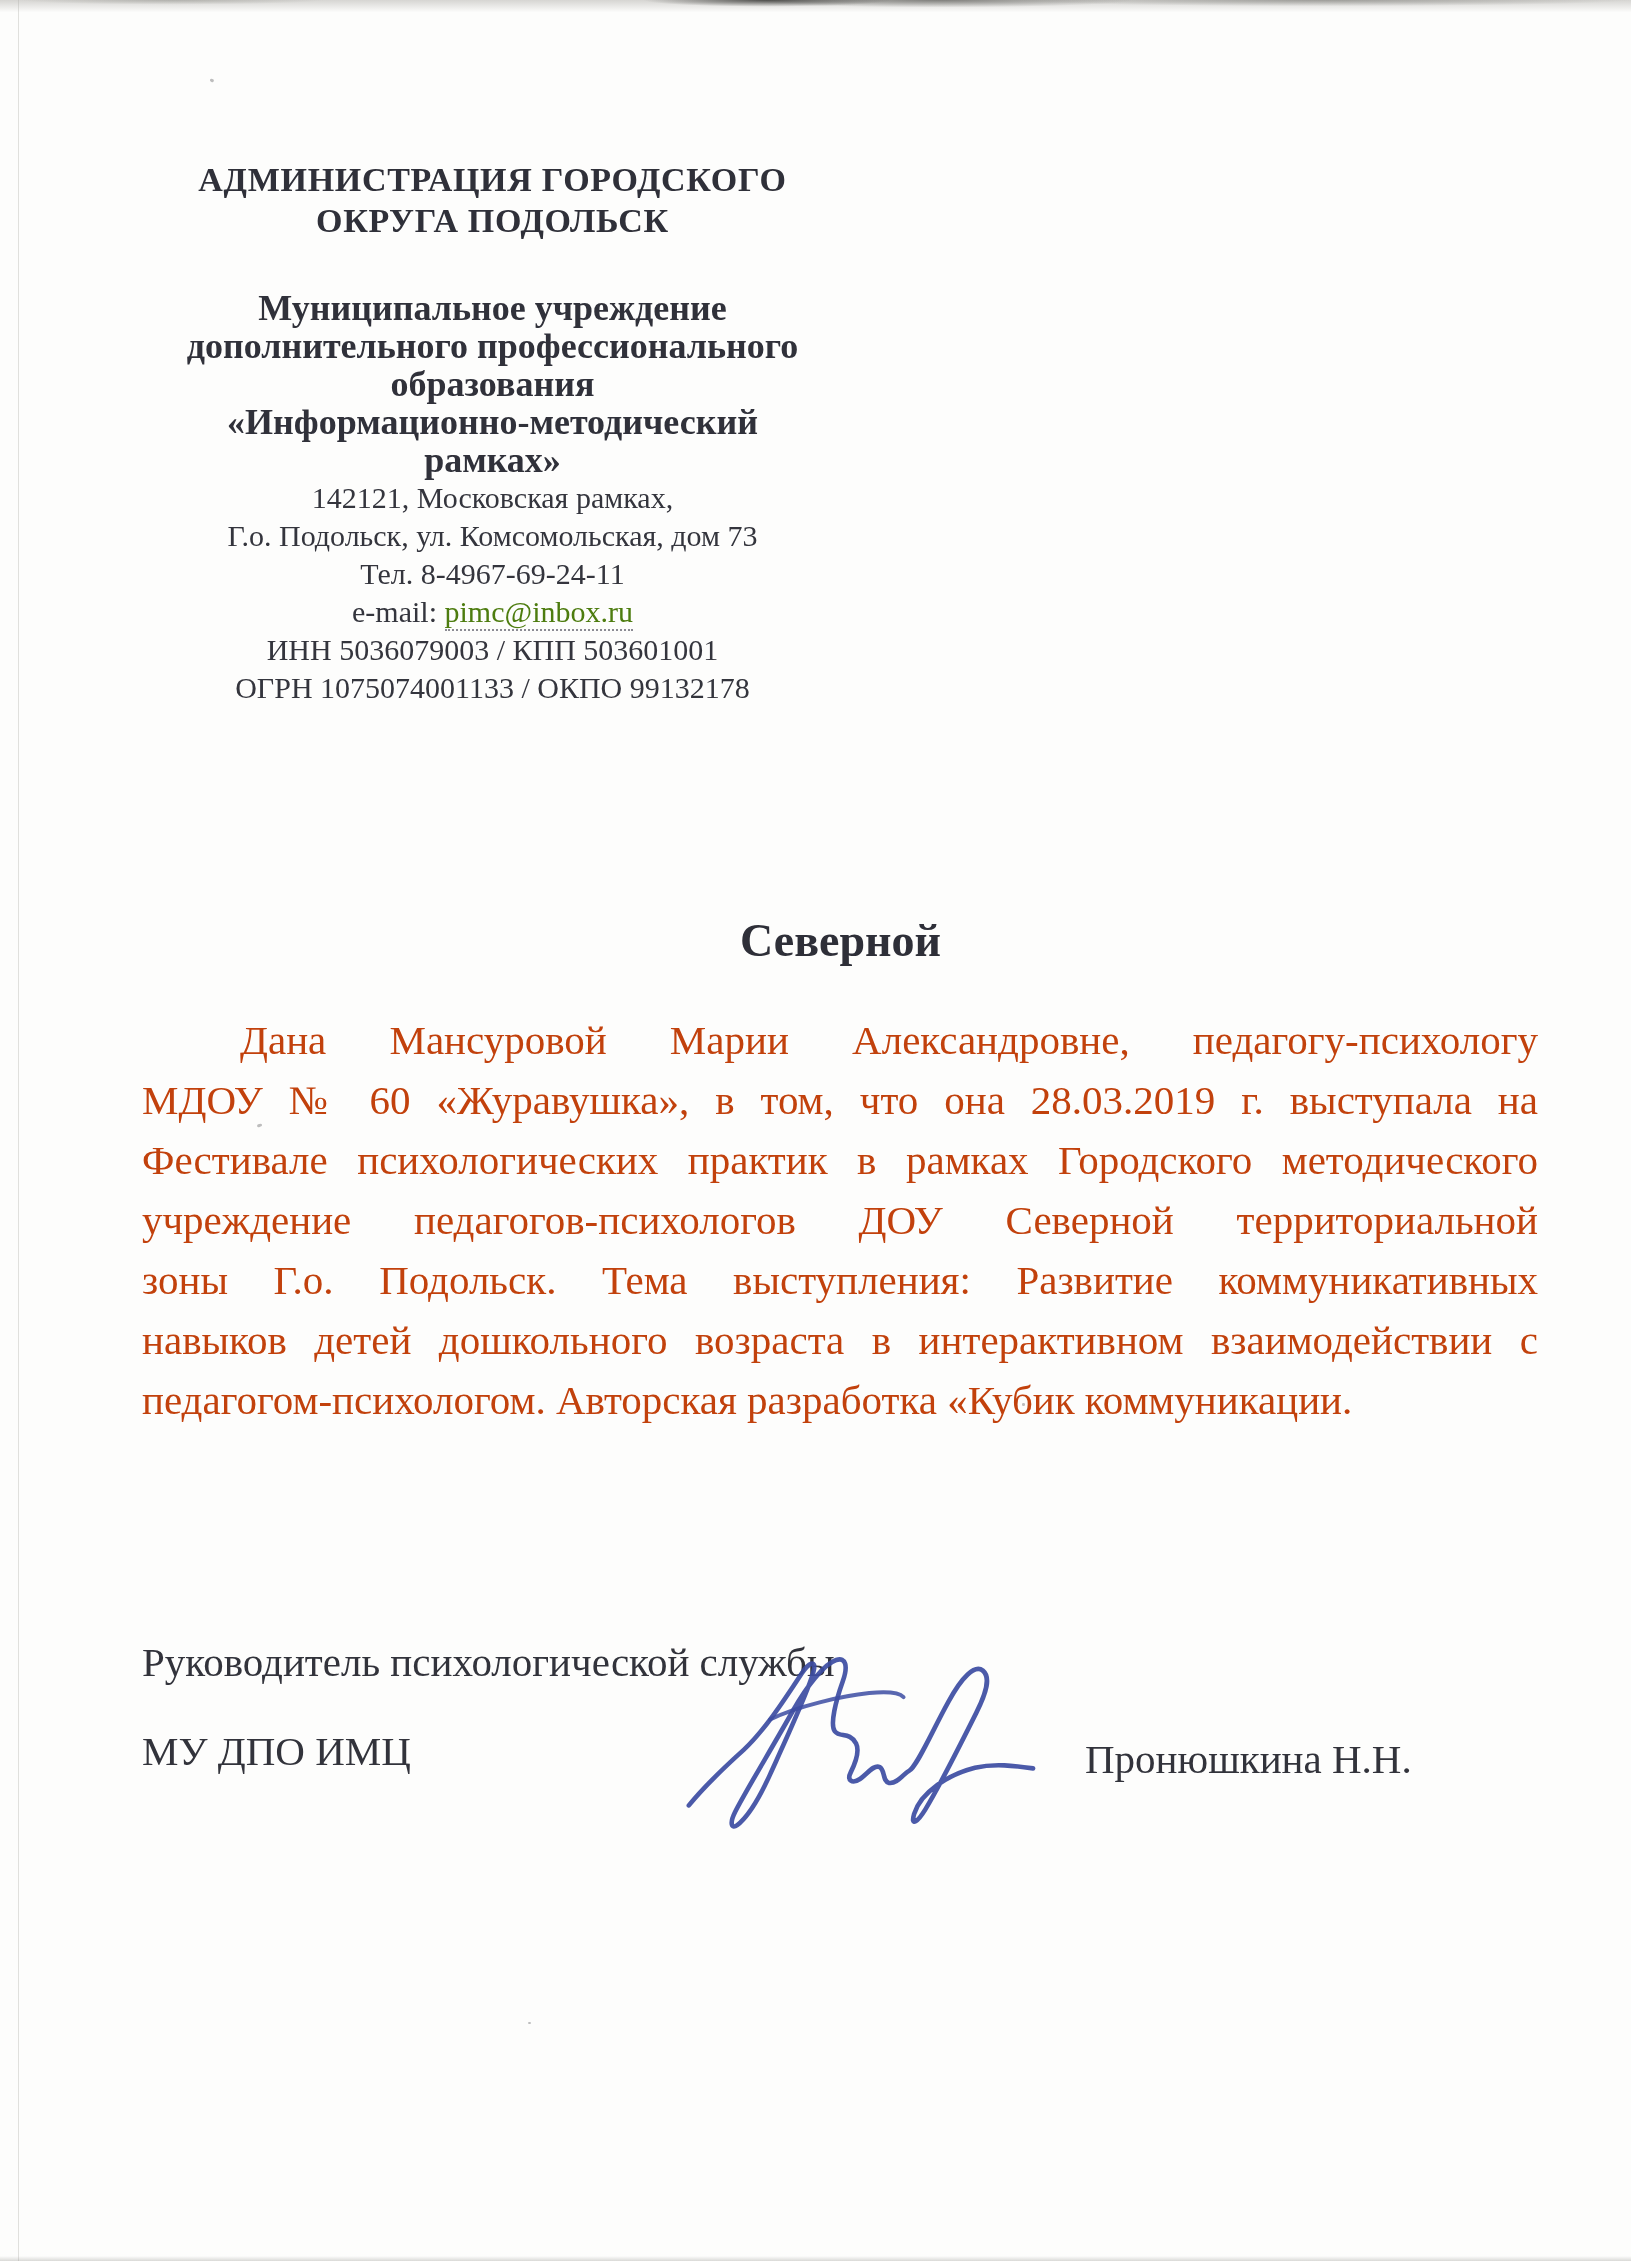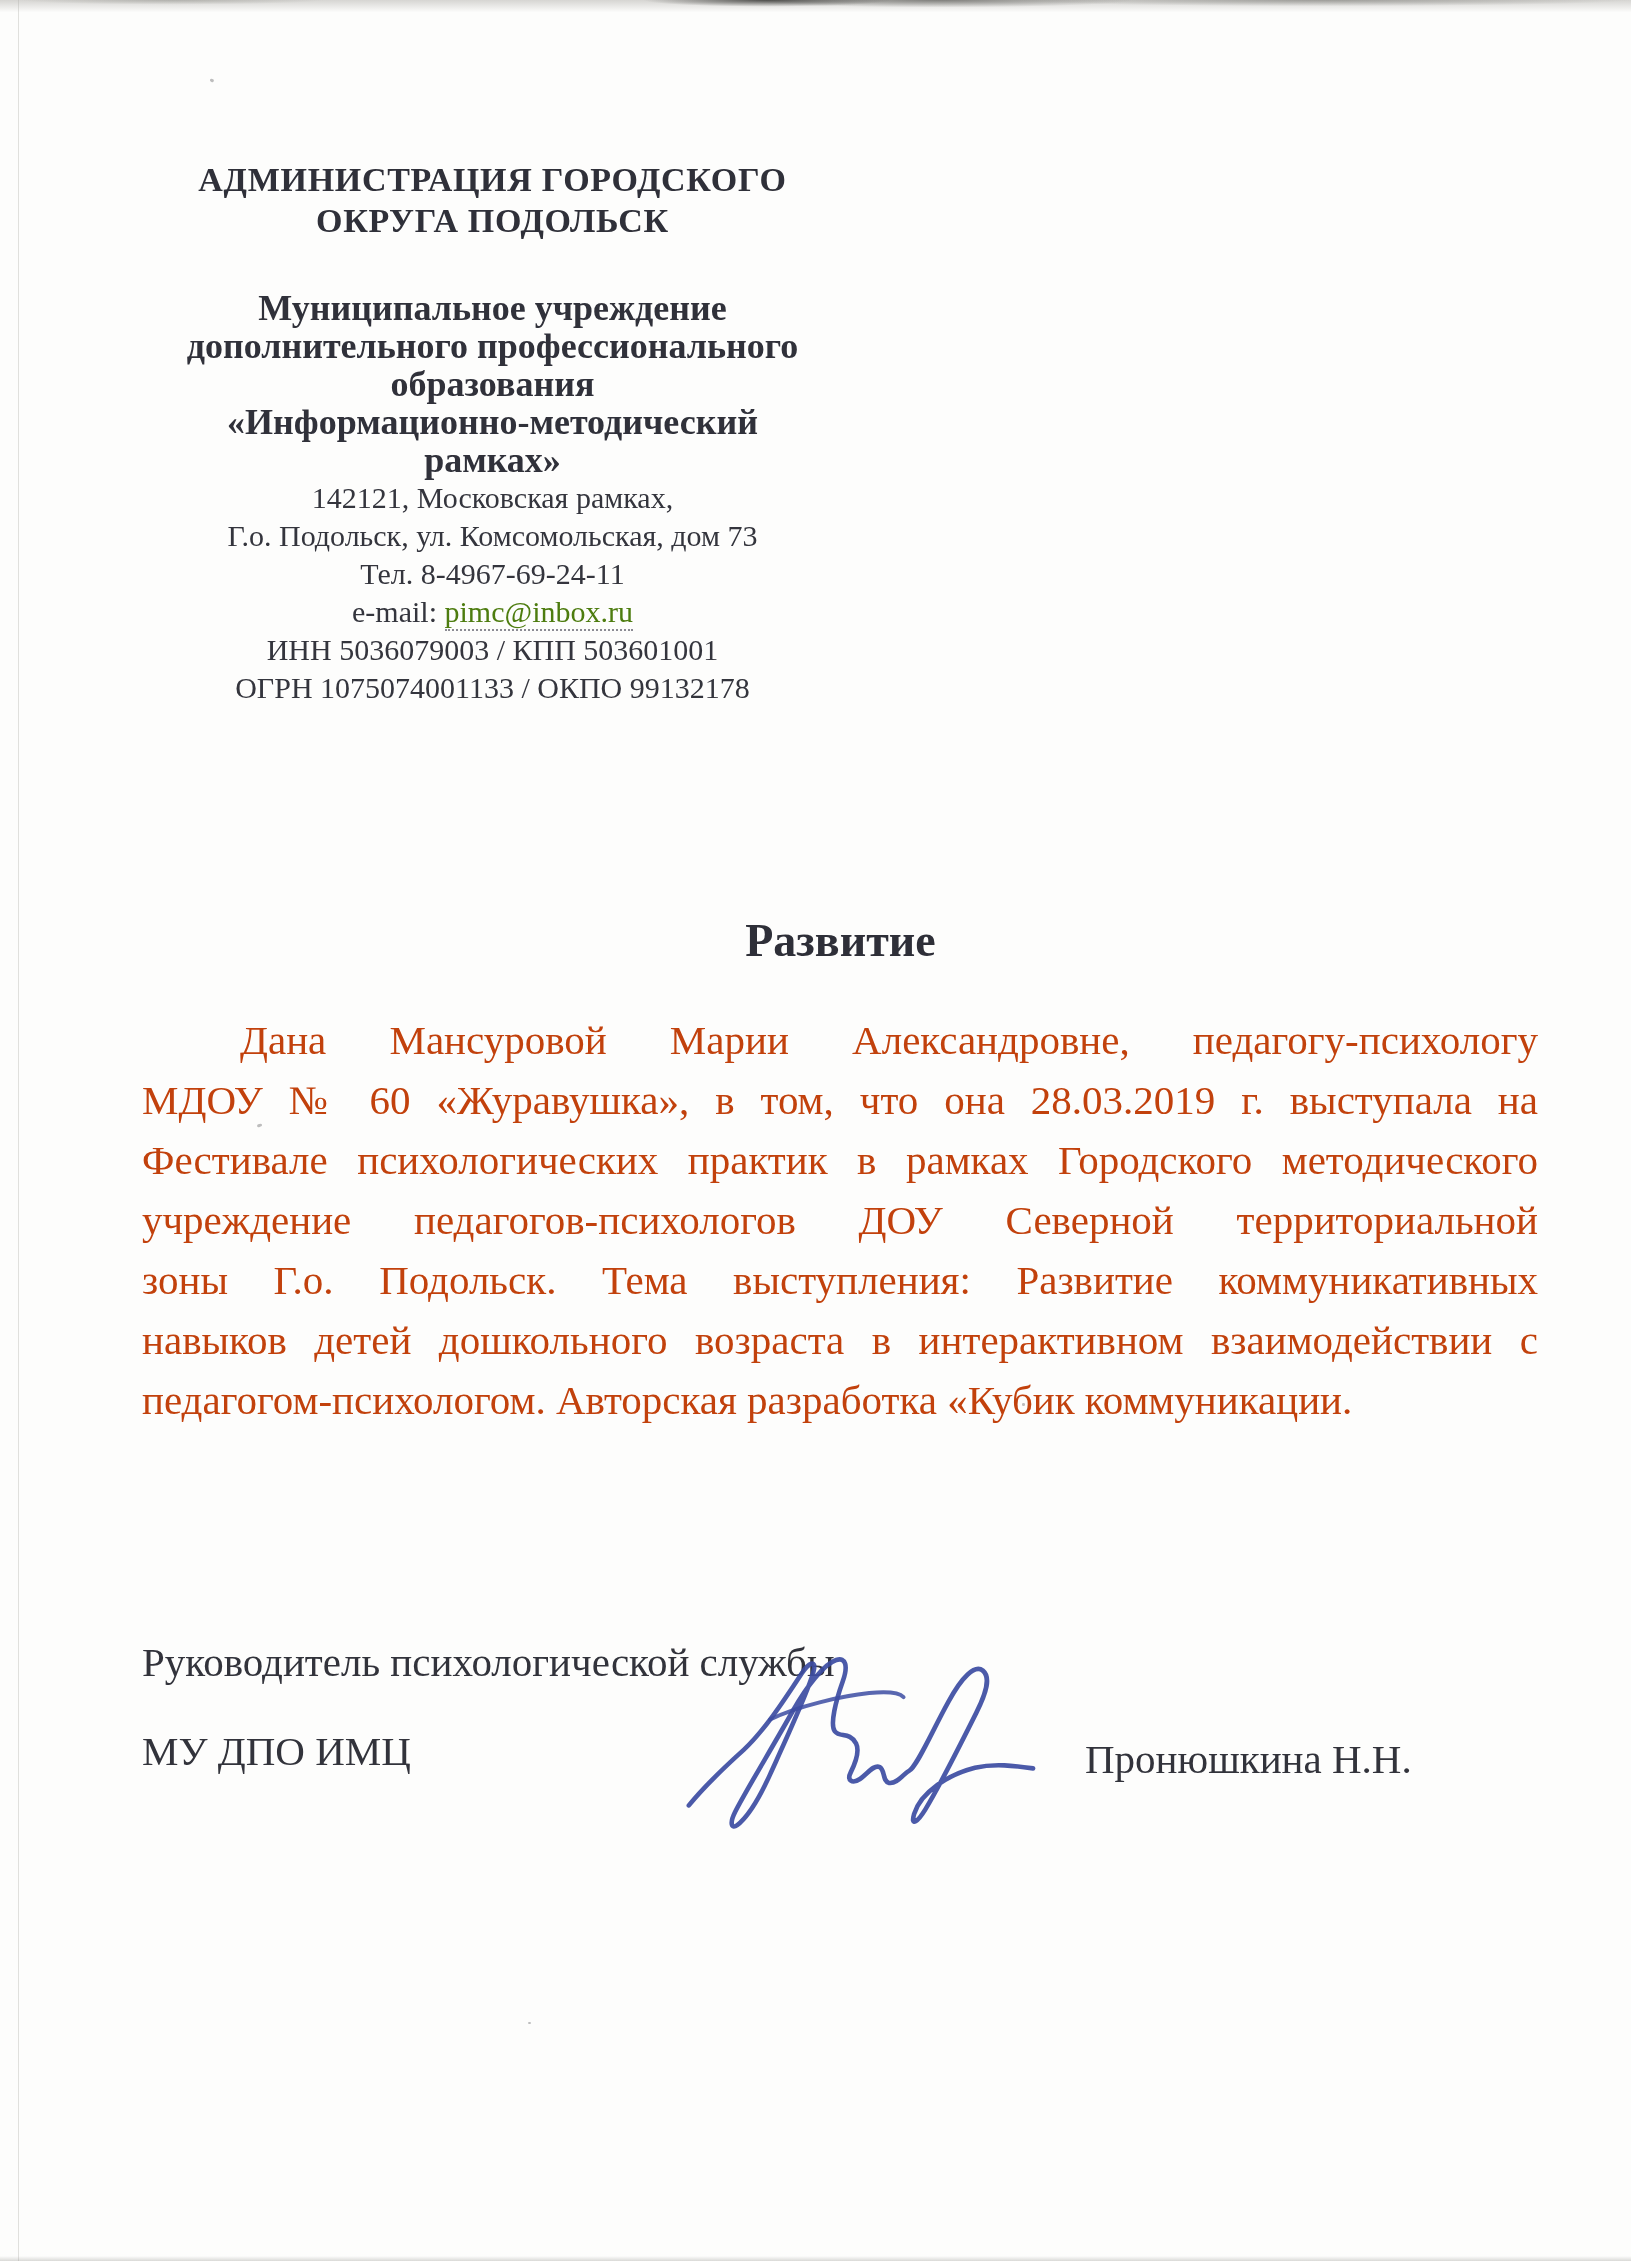--- a/index.html
+++ b/index.html
@@ -100,21 +100,21 @@
       <div class="org-line">«Информационно-методический рамках»</div>
       <div class="addr-line">142121, Московская рамках,</div>
       <div class="addr-line">Г.о. Подольск, ул. Комсомольская, дом 73</div>
       <div class="addr-line">Тел. 8-4967-69-24-11</div>
       <div class="addr-line"><span>e-mail: </span><span class="email-link">pimc@inbox.ru</span></div>
       <div class="addr-line">ИНН 5036079003 / КПП 503601001</div>
       <div class="addr-line">ОГРН 1075074001133 / ОКПО 99132178</div>
     </div>
   </div>
 
-  <div class="doc-title">Развитие</div>
+  <div class="doc-title">Северной</div>
 
   <div class="body-par">
     <div class="body-line first">Дана Мансуровой Марии Александровне, педагогу-психологу</div>
     <div class="body-line">МДОУ № 60 «Журавушка», в том, что она 28.03.2019 г. выступала на</div>
     <div class="body-line">Фестивале психологических практик в рамках Городского методического</div>
     <div class="body-line">учреждение педагогов-психологов ДОУ Северной территориальной</div>
     <div class="body-line">зоны Г.о. Подольск. Тема выступления: Развитие коммуникативных</div>
     <div class="body-line">навыков детей дошкольного возраста в интерактивном взаимодействии с</div>
     <div class="body-line last">педагогом-психологом. Авторская разработка «Кубик коммуникации.</div>
   </div>

